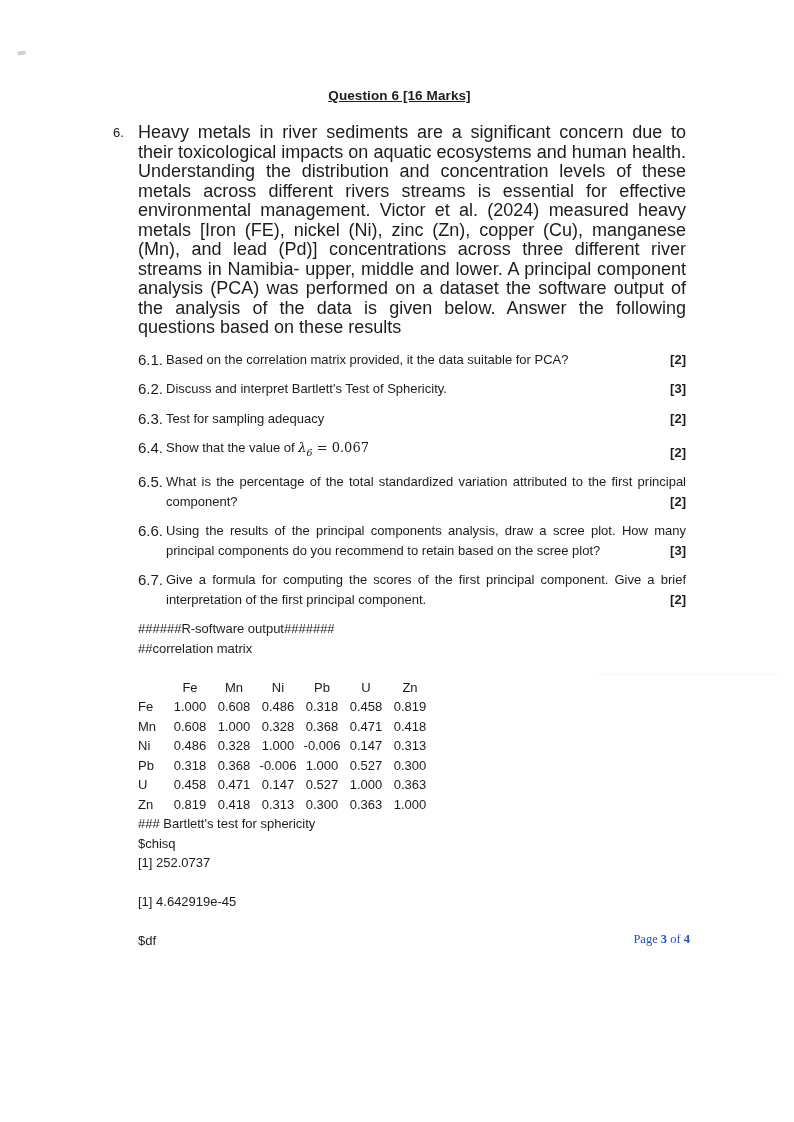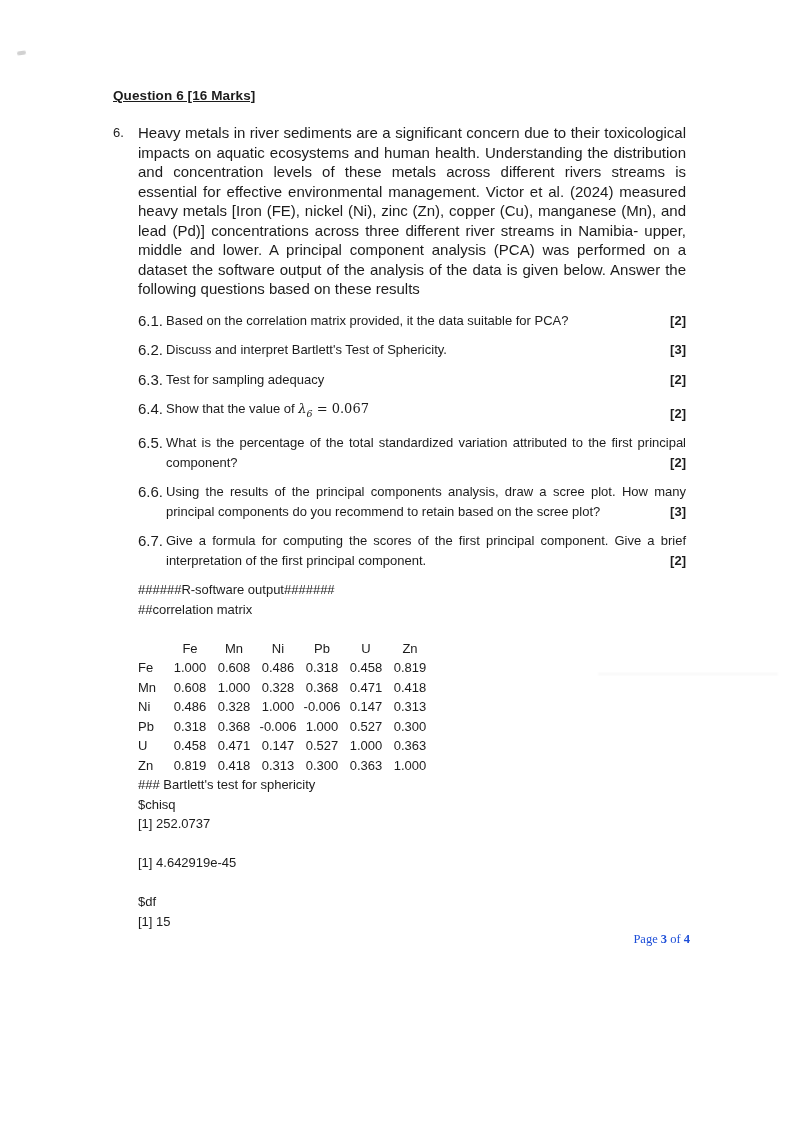--- a/index.html
+++ b/index.html
@@ -24,27 +24,27 @@
     position: absolute; left: 598px; top: 673px; width: 180px; height: 2px;
     background: #000; opacity: .035; filter: blur(1px);
   }
 
   .content {
     position: absolute; left: 113px; top: 88px; width: 573px;
   }
 
   .q-header {
     font-size: 13.5px; font-weight: bold; text-decoration: underline;
-    margin-bottom: 20px; letter-spacing: .1px;
+    margin-bottom: 20px; letter-spacing: .1px; text-align: center;
   }
 
   .intro-row { display: flex; margin-bottom: 12px; }
   .intro-num { flex: none; width: 25px; font-size: 13px; line-height: 19.5px; }
   .intro-text {
-    flex: 1; font-size: 15px; line-height: 19.5px;
+    flex: 1; font-size: 18px; line-height: 19.5px;
     text-align: justify;
   }
 
   .subs { margin-left: 25px; }
   .sub { display: flex; position: relative; margin-bottom: 10px; }
   .sub-num { flex: none; width: 28px; font-size: 15px; line-height: 19.5px; }
   .sub-body {
     flex: 1; font-size: 13px; line-height: 19.5px; text-align: justify;
     position: relative;
   }
@@ -224,20 +224,19 @@
       </tbody>
         </table>
 
       <div class="r-line">### Bartlett's test for sphericity</div>
       <div class="r-line">$chisq</div>
       <div class="r-line">[1] 252.0737</div>
       <div class="blank-line"></div>
       <div class="r-line">[1] 4.642919e-45</div>
       <div class="blank-line"></div>
       <div class="r-line">$df</div>
-      <div class="r-line">[1] 15</div>
     </div>
 
   </div>
 
   <div class="footer"><span>Page</span> <b>3</b> <span>of</span> <b>4</b></div>
 
 </div>
 
 </body></html>

